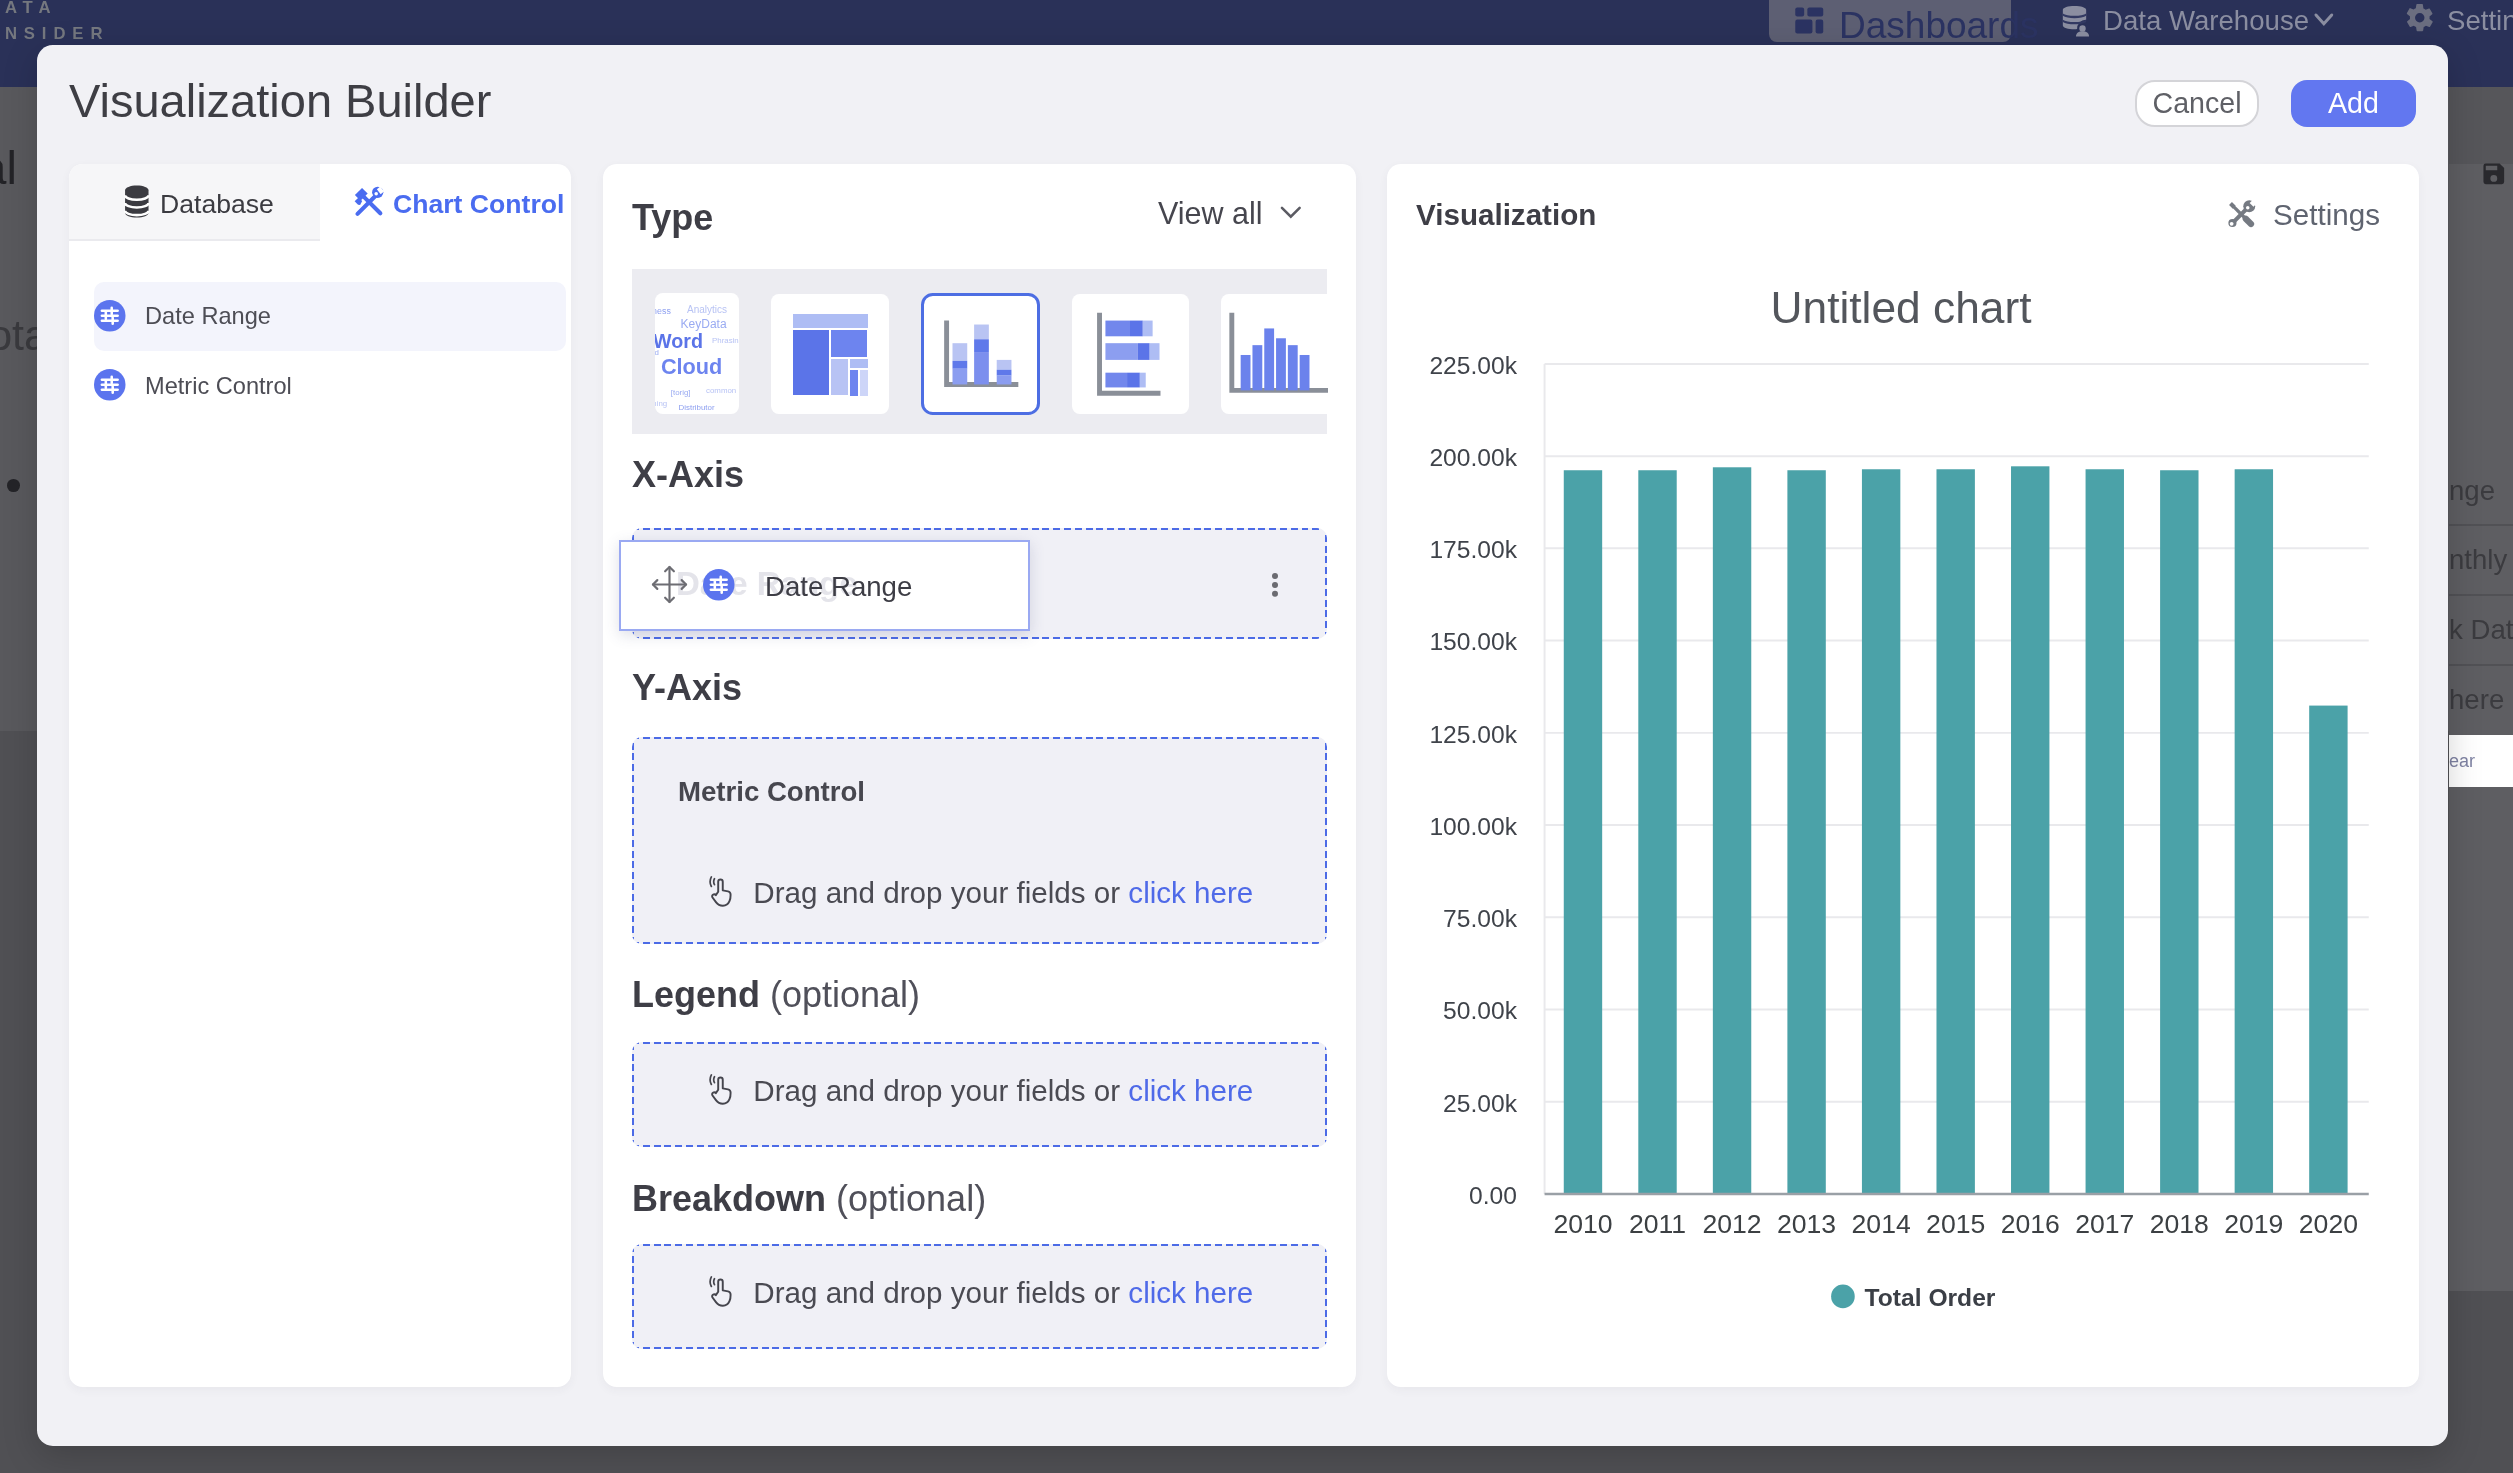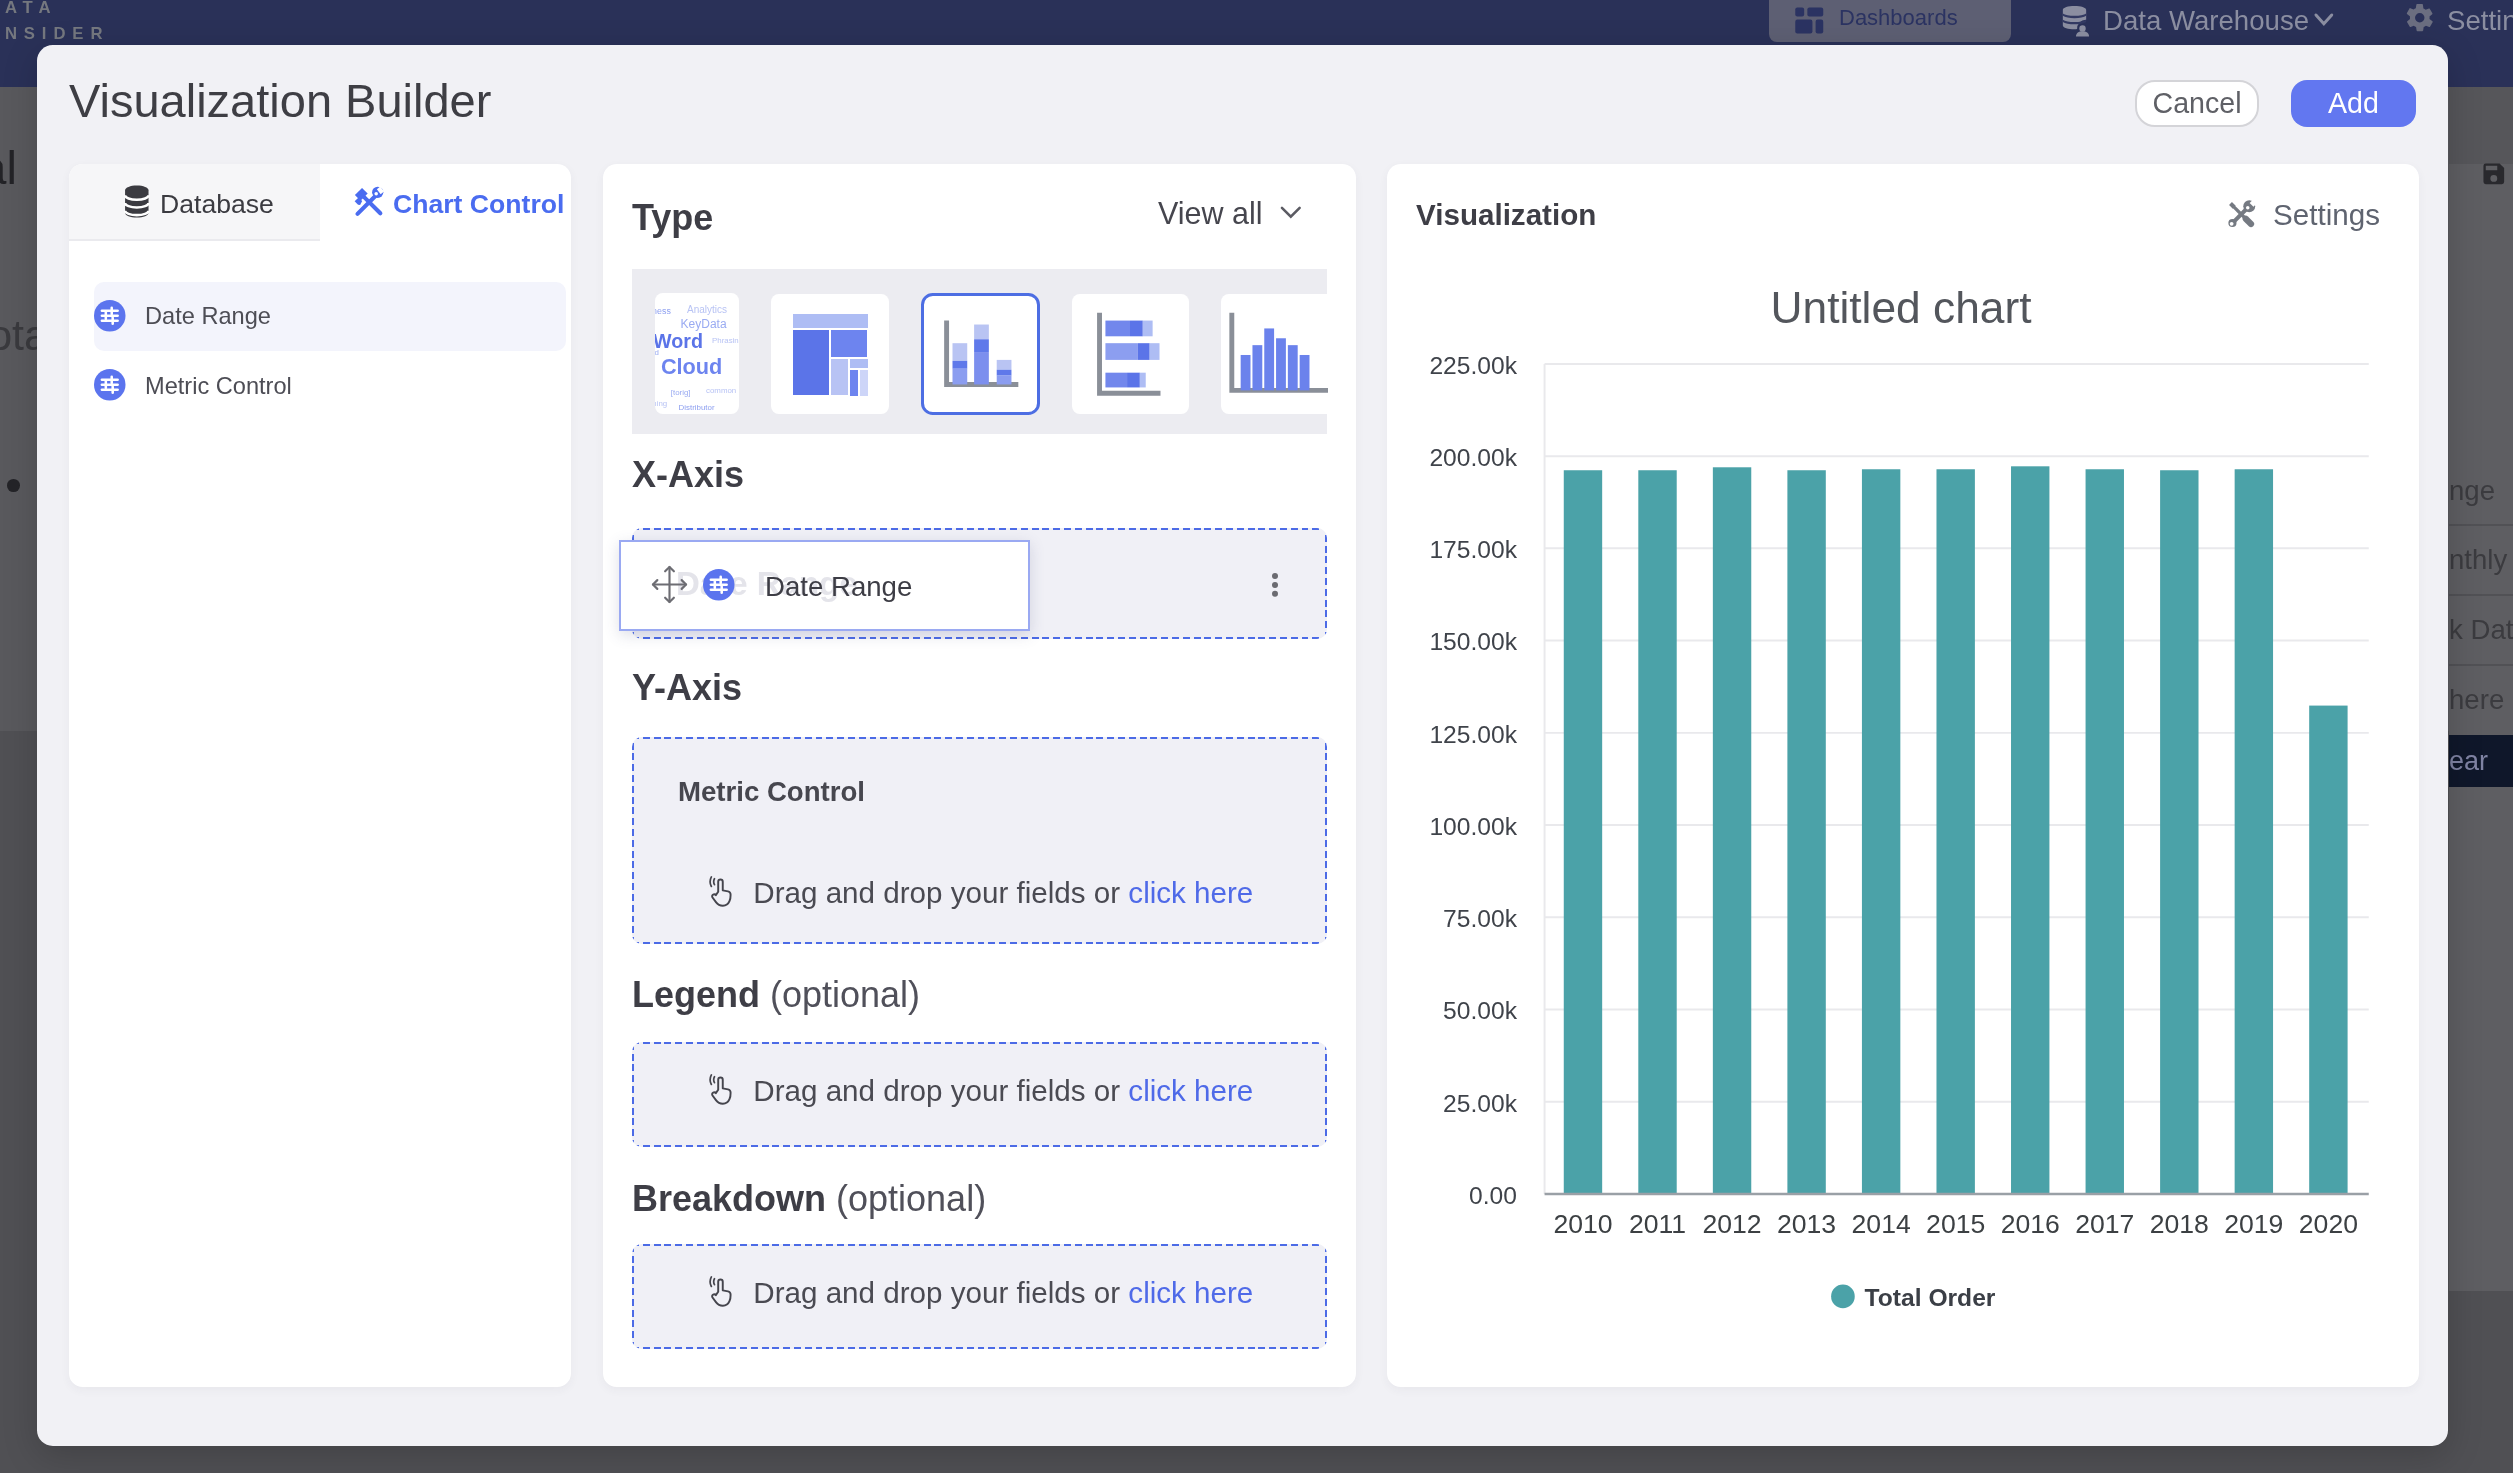--- a/index.html
+++ b/index.html
@@ -22,21 +22,21 @@
 
 <div class="abs" style="left:4.9px;top:-4.9px;font-size:16.7px;font-weight:bold;letter-spacing:6.9px;color:#75787f;line-height:25.6px">ATA<br>NSIDER</div>
 
 <div class="abs" style="left:1769px;top:0;width:242px;height:42px;background:#5d5f73;border-radius:0 0 7.9px 7.9px"></div>
 <svg class="abs" style="left:1794px;top:4.9px" width="30.5" height="30.5" viewBox="0 0 24 24">
   <rect x="1" y="2" width="7" height="7" rx="1.6" fill="#2b3362"></rect>
   <rect x="10.5" y="2" width="12.5" height="7" rx="1.6" fill="#2b3362"></rect>
   <rect x="1" y="11.5" width="13.5" height="11" rx="1.6" fill="#2b3362"></rect>
   <rect x="17" y="11.5" width="6" height="11" rx="1.6" fill="#2b3362"></rect>
 </svg>
-<div class="abs" style="left:1839px;top:4.9px;font-size:22px;color:#2b3362">Dashboards</div>
+<div class="abs" style="left:1839px;top:4.9px;font-size:37px;color:#2b3362">Dashboards</div>
 
 <svg class="abs" style="left:2057px;top:3px" width="35" height="35" viewBox="0 0 24 24">
   <g fill="#8b8ea1">
    <path d="M12 2C7.6 2 4 3.1 4 4.6v10.8c0 1.5 3.6 2.6 8 2.6.6 0 1.2 0 1.8-.1a6 6 0 0 1 6.2-6.4V4.6C20 3.1 16.4 2 12 2z"></path>
    <path d="M4 7.2c1.5 1 4.5 1.6 8 1.6s6.5-.6 8-1.6v1.6c-1.5 1-4.5 1.6-8 1.6s-6.5-.6-8-1.6z" fill="#333a63"></path>
    <path d="M4 11.4c1.5 1 4.5 1.6 8 1.6s6.5-.6 8-1.6V13c-1.5 1-4.5 1.6-8 1.6S5.5 14 4 13z" fill="#333a63"></path>
    <circle cx="17.5" cy="17.5" r="2.2"></circle>
    <path d="M13 23c0-2.4 2-3.6 4.5-3.6S22 20.6 22 23z"></path>
   </g>
 </svg>
@@ -58,21 +58,21 @@
 <svg class="abs" style="left:2480px;top:160px;z-index:5" width="27.6" height="27.6" viewBox="0 0 24 24">
   <path fill="#29292d" d="M17 3H5a2 2 0 0 0-2 2v14a2 2 0 0 0 2 2h14a2 2 0 0 0 2-2V7zm-5 16a3 3 0 1 1 0-6 3 3 0 0 1 0 6zm3-10H5V5h10z"></path>
 </svg>
 <div class="abs" style="left:2449px;top:164px;width:65px;height:1127px;background:#5e5e62"></div>
 <div class="abs" style="left:2449px;top:457px;width:65px;height:277px;font-size:27.6px;color:#3b3b3f;white-space:nowrap">
   <div style="height:67px;line-height:67px;border-bottom:2px solid #515155">nge</div>
   <div style="height:68px;line-height:68px;border-bottom:2px solid #515155">nthly</div>
   <div style="height:68px;line-height:68px;border-bottom:2px solid #515155">k Date</div>
   <div style="height:68px;line-height:68px;">here</div>
 </div>
-<div class="abs" style="left:2449px;top:735px;width:65px;height:52px;background:#0f172a;color:#7f83a3;font-size:27px;line-height:52px;white-space:nowrap">ear</div>
+<div class="abs" style="left:2449px;top:735px;width:65px;height:52px;background:#ffffff;color:#7f83a3;font-size:18px;line-height:52px;white-space:nowrap">ear</div>
 
 <div class="abs" style="left:37px;top:45px;width:2411px;height:1401px;background:#f1f1f5;border-radius:15.8px;box-shadow:0 9.9px 35px rgba(0,0,0,.18)"></div>
 
 <div class="abs" style="left:69px;top:73px;font-size:47px;color:#3e3e44">Visualization Builder</div>
 
 <div class="abs" style="left:2135px;top:80px;width:124px;height:47px;background:#fff;border:2px solid #d4d4d8;border-radius:20px;box-sizing:border-box;text-align:center;line-height:43px;font-size:28.6px;color:#5f6066">Cancel</div>
 <div class="abs" style="left:2291px;top:80px;width:125px;height:47px;background:#6277f0;border-radius:16px;text-align:center;line-height:47px;font-size:28.6px;color:#fff">Add</div>
 
 <div class="card" style="left:69px;top:164px;width:502px;height:1223px"></div>
 <div class="abs" style="left:69px;top:164px;width:251px;height:77px;background:#f6f6f8;border-radius:13.8px 0 0 0;border-bottom:2px solid #eaeaee;box-sizing:border-box"></div>

